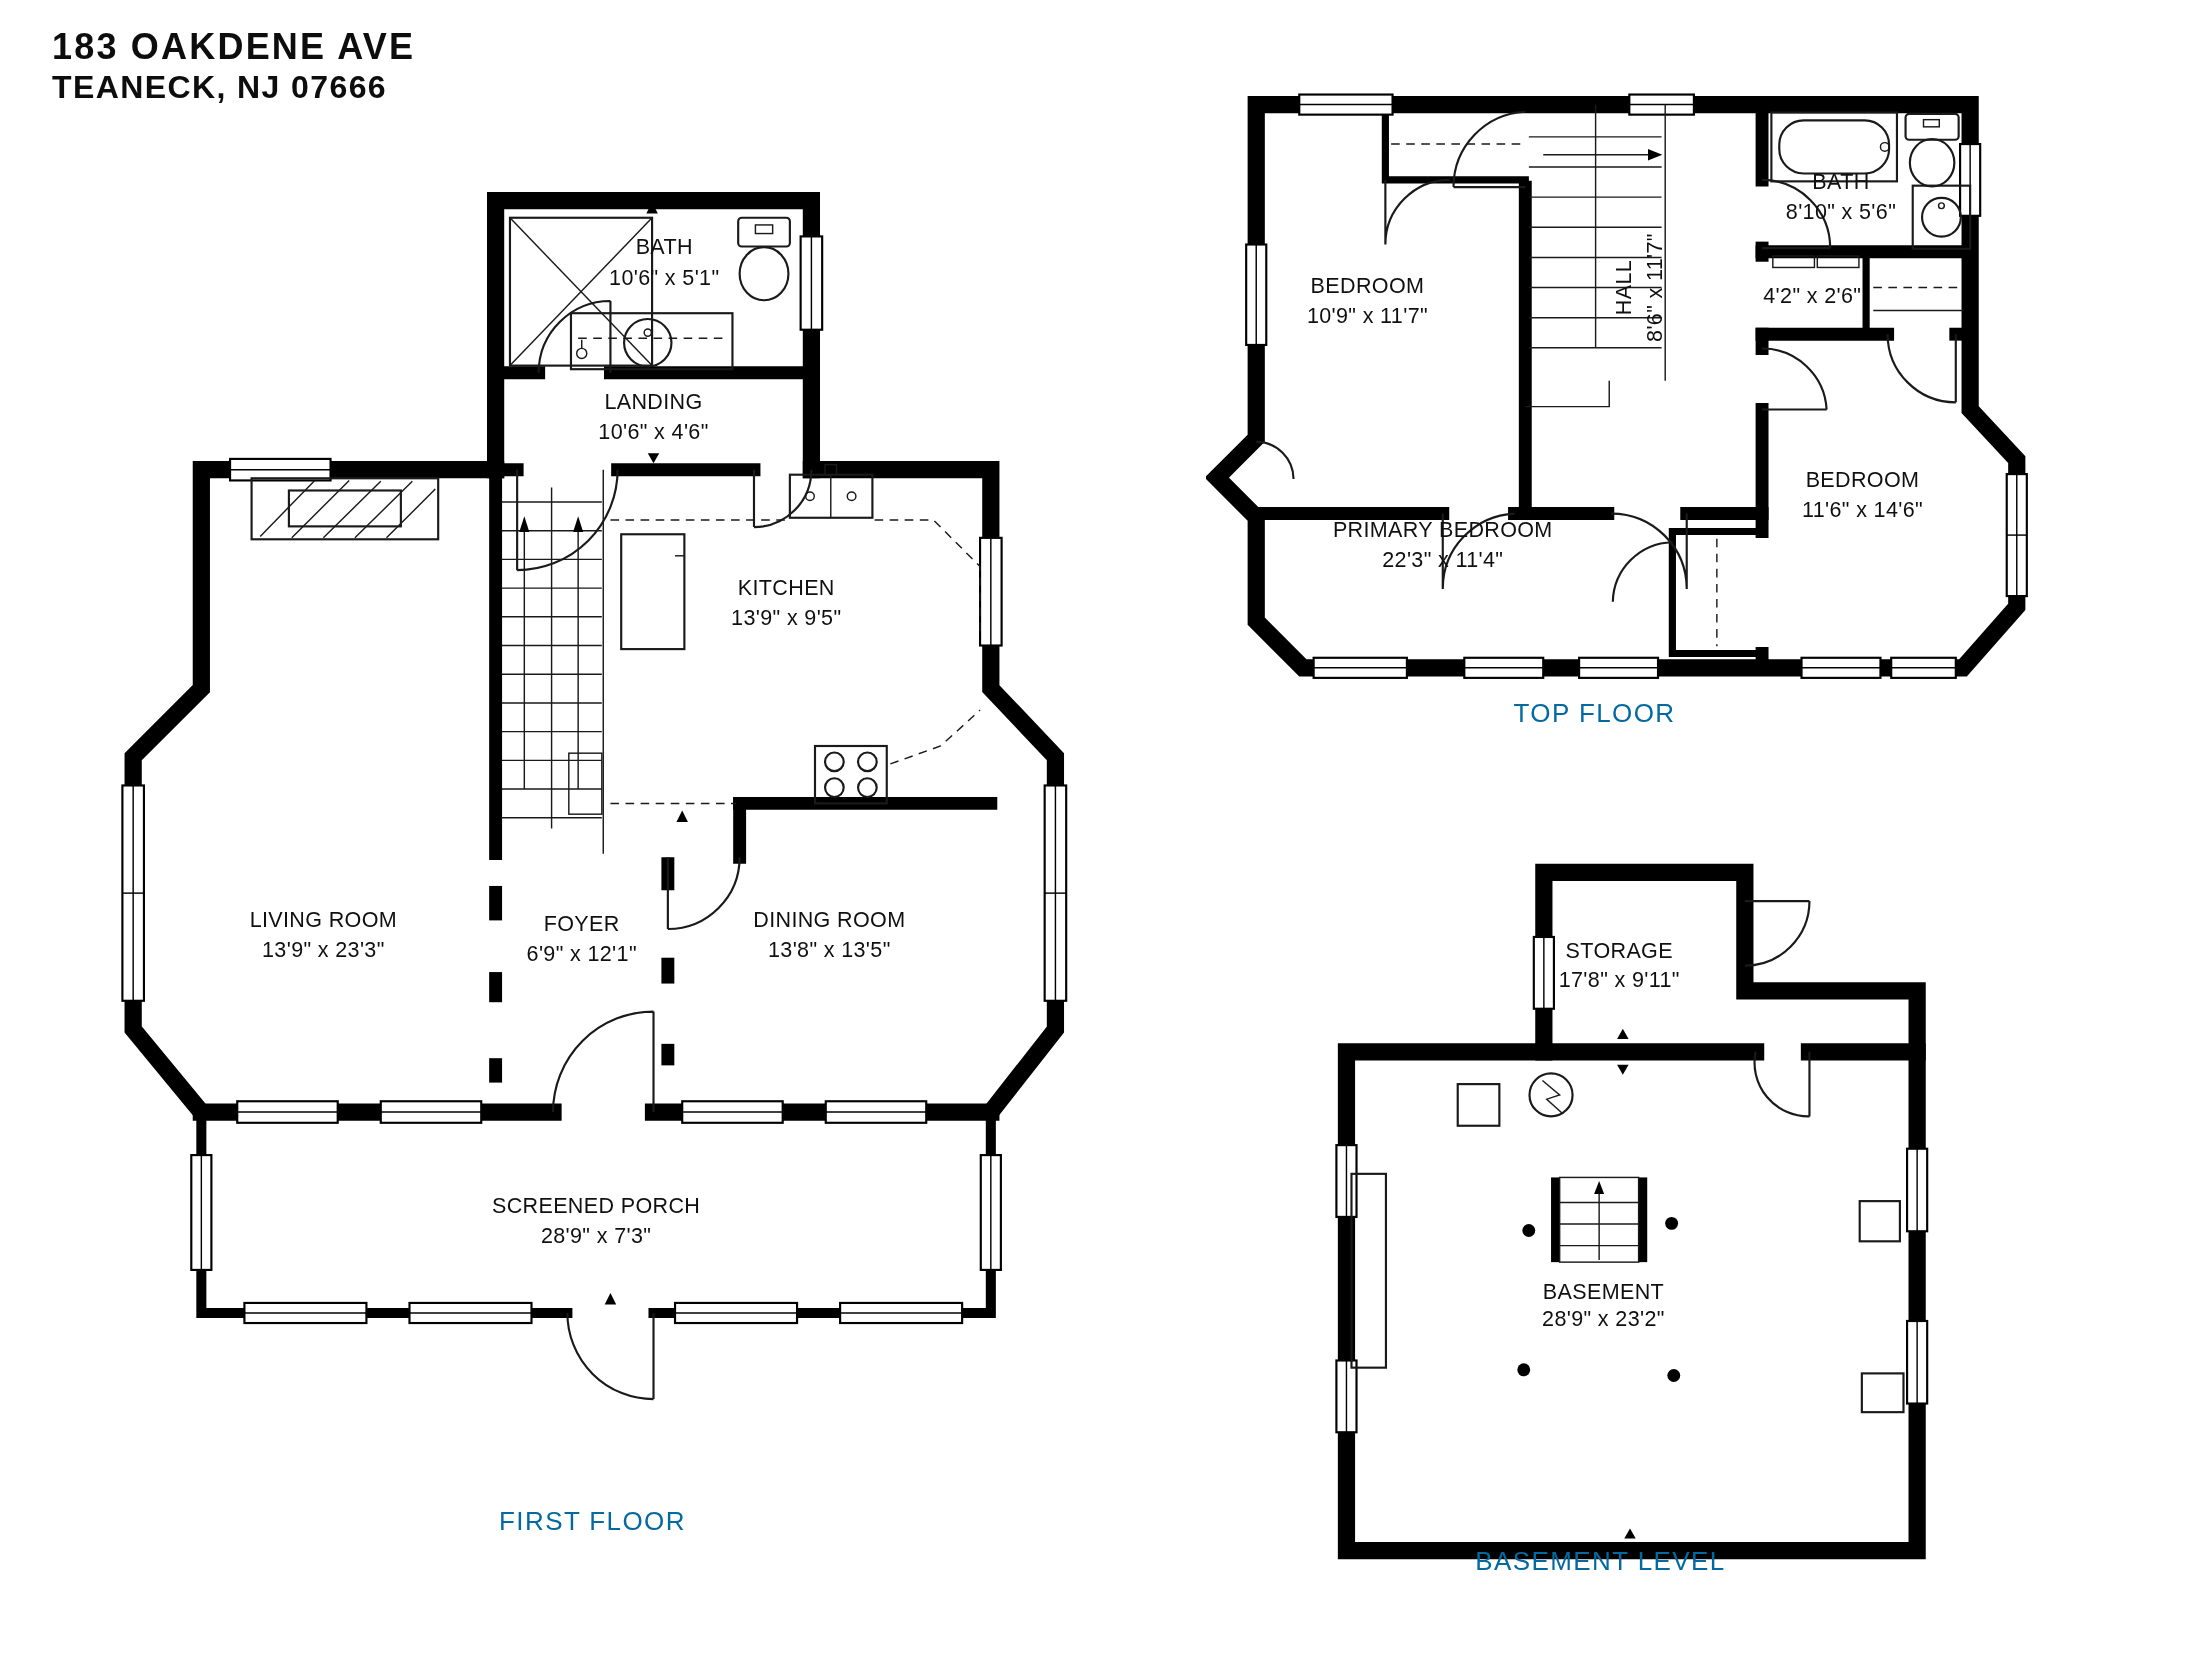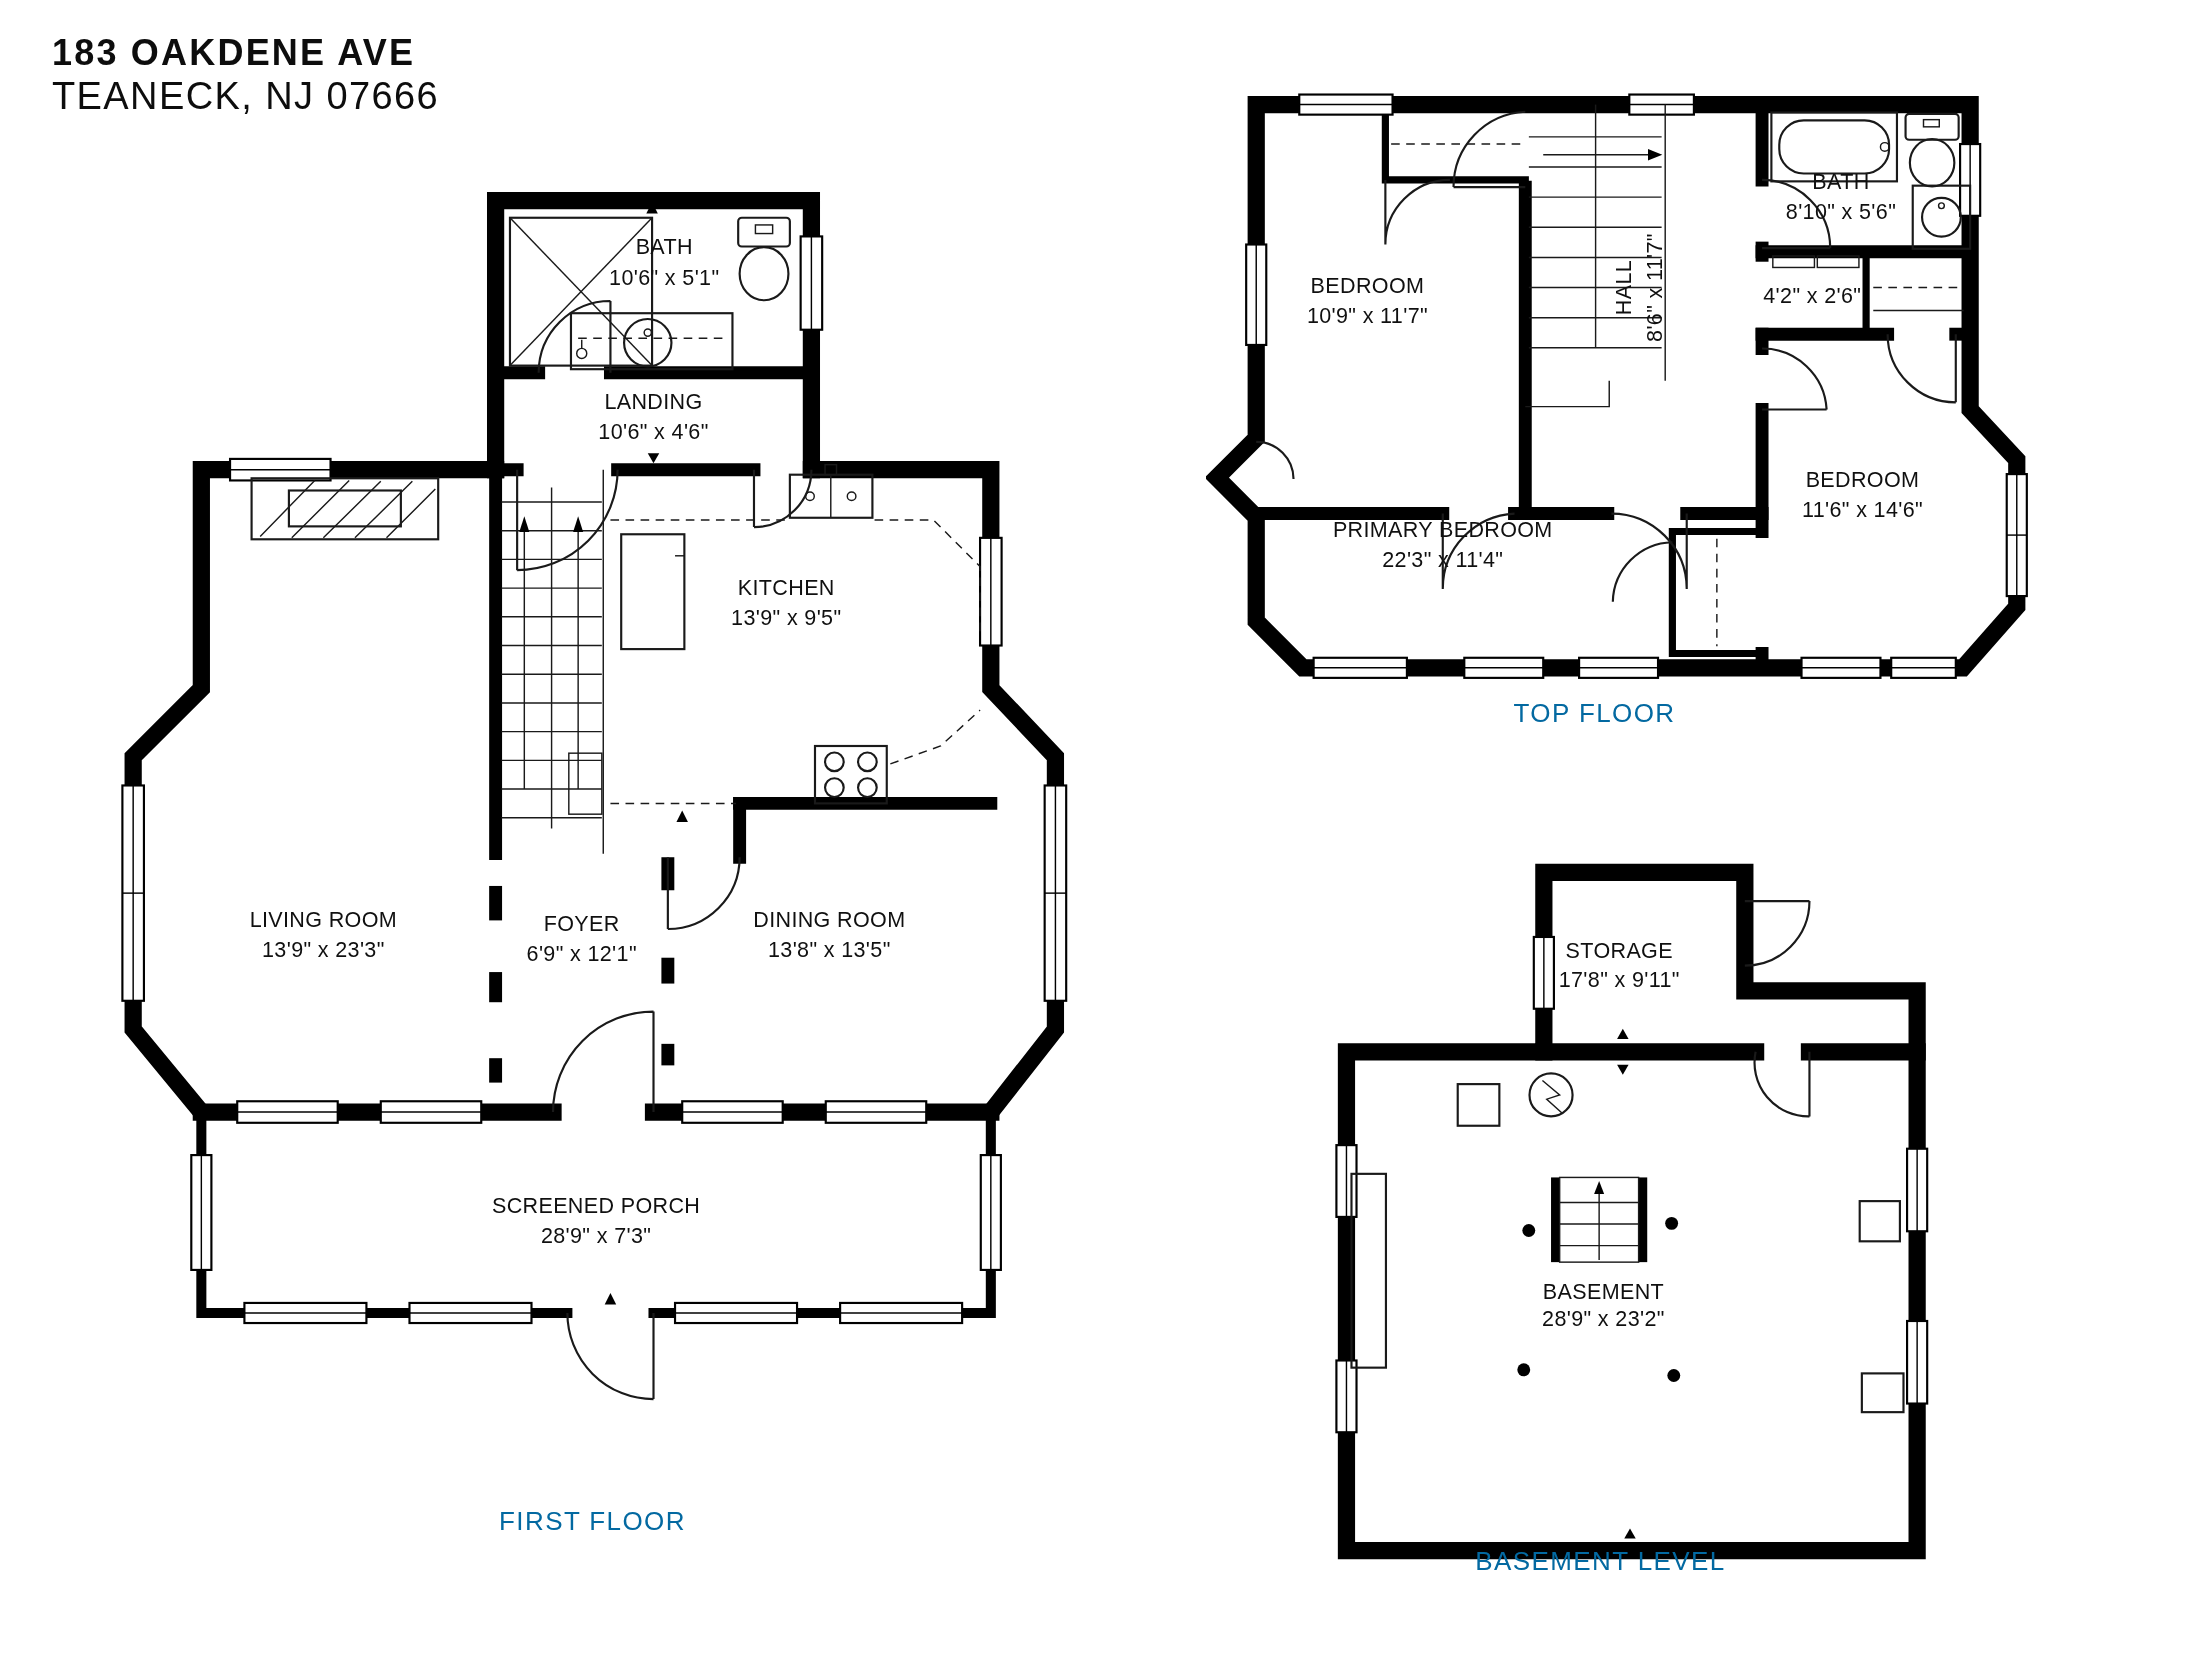--- a/index.html
+++ b/index.html
@@ -1,20 +1,20 @@
 <!DOCTYPE html>
 <html style="font-size:11.5px"><head>
 <meta charset="utf-8">
 <style>
   html,body{margin:0;padding:0;background:#ffffff;}
   body{width:2205px;height:1654px;position:relative;font-family:"Liberation Sans",sans-serif;}
   .sheet{position:absolute;inset:0;background:#fff;}
-  .hdr{position:absolute;left:52px;top:33px;color:#0d0d0d;}
+  .hdr{position:absolute;left:52px;top:27px;color:#0d0d0d;}
   .hdr .l1{font-size:36px;font-weight:bold;letter-spacing:2.2px;line-height:1.1;}
-  .hdr .l2{font-size:38px;font-weight:normal;letter-spacing:1.4px;line-height:1.25;}
+  .hdr .l2{font-size:32px;font-weight:bold;letter-spacing:1.4px;line-height:1.25;}
   .plan{position:absolute;}
   .caption{position:absolute;text-align:center;font-size:26px;color:#0369a1;letter-spacing:1.4px;}
   
   .w{stroke:#000;stroke-width:24;fill:none;stroke-linecap:square}
   .wp{stroke:#000;stroke-width:14;fill:none;stroke-linecap:square}
   .wi{stroke:#000;stroke-width:18;fill:none;stroke-linecap:square}
   .wc{stroke:#000;stroke-width:10;fill:none;stroke-linecap:square}
   .t{stroke:#1a1a1a;stroke-width:3;fill:none}
   .t2{stroke:#1a1a1a;stroke-width:2;fill:none}
   .d{stroke-dasharray:12 9}

